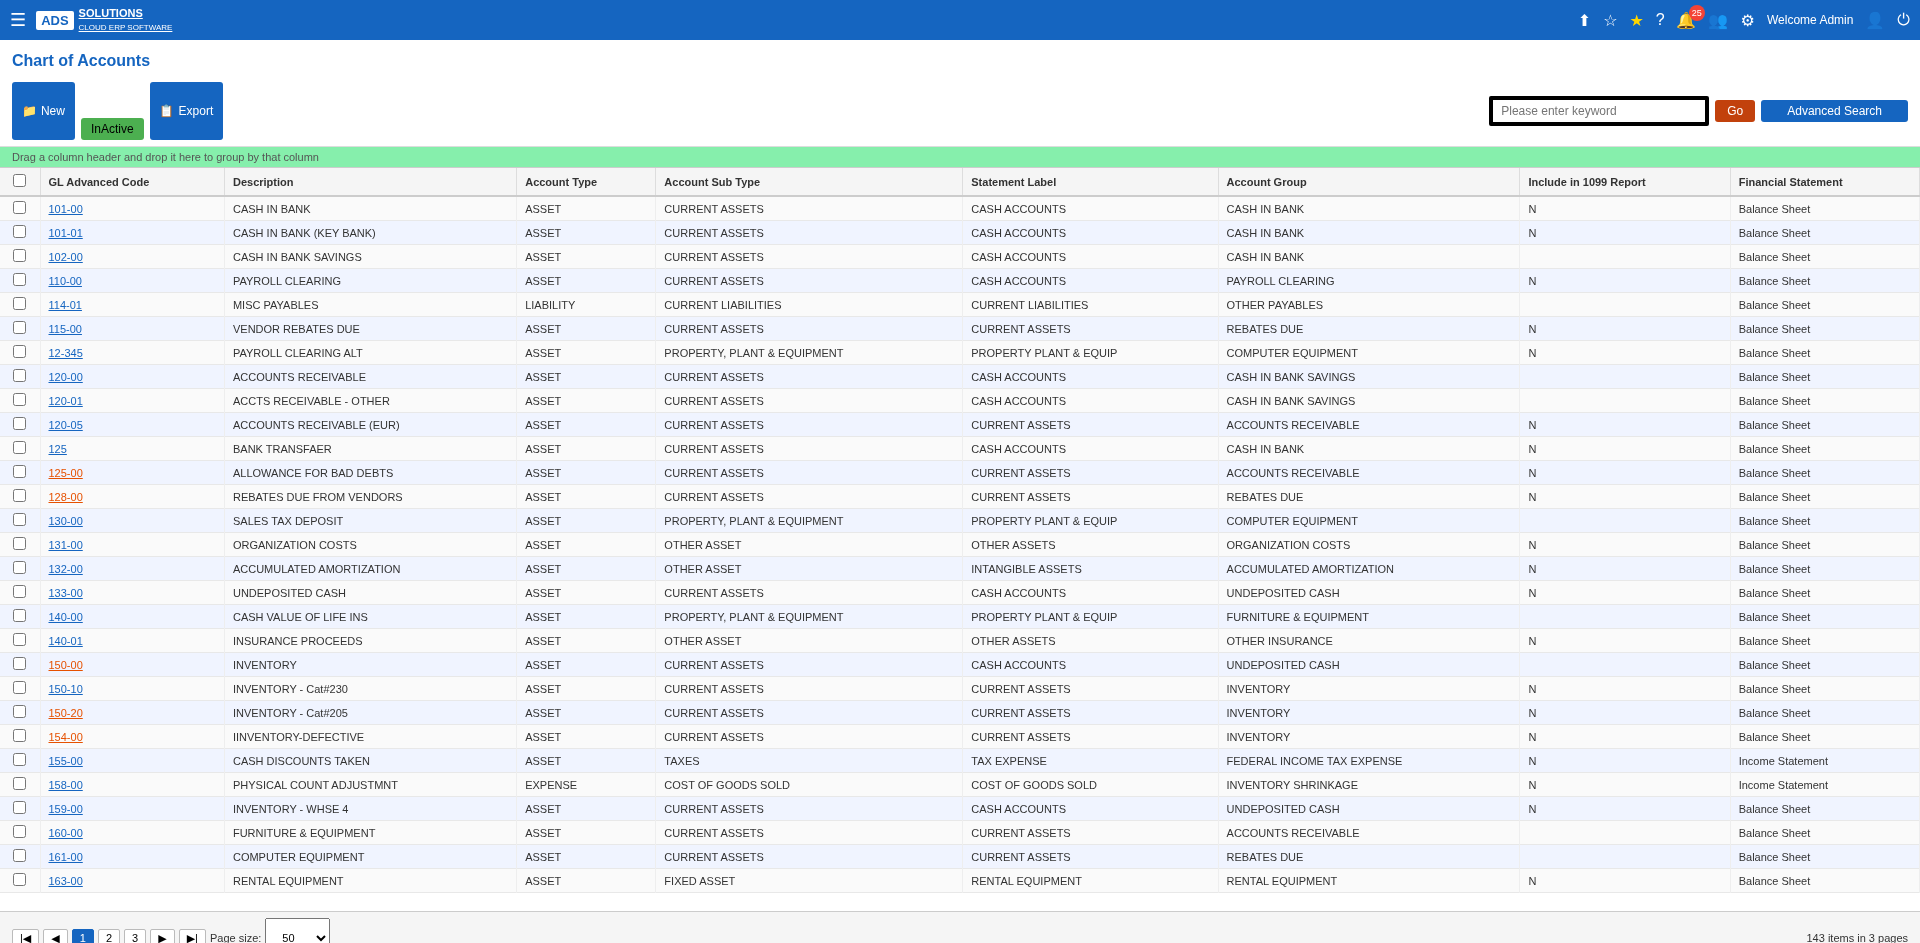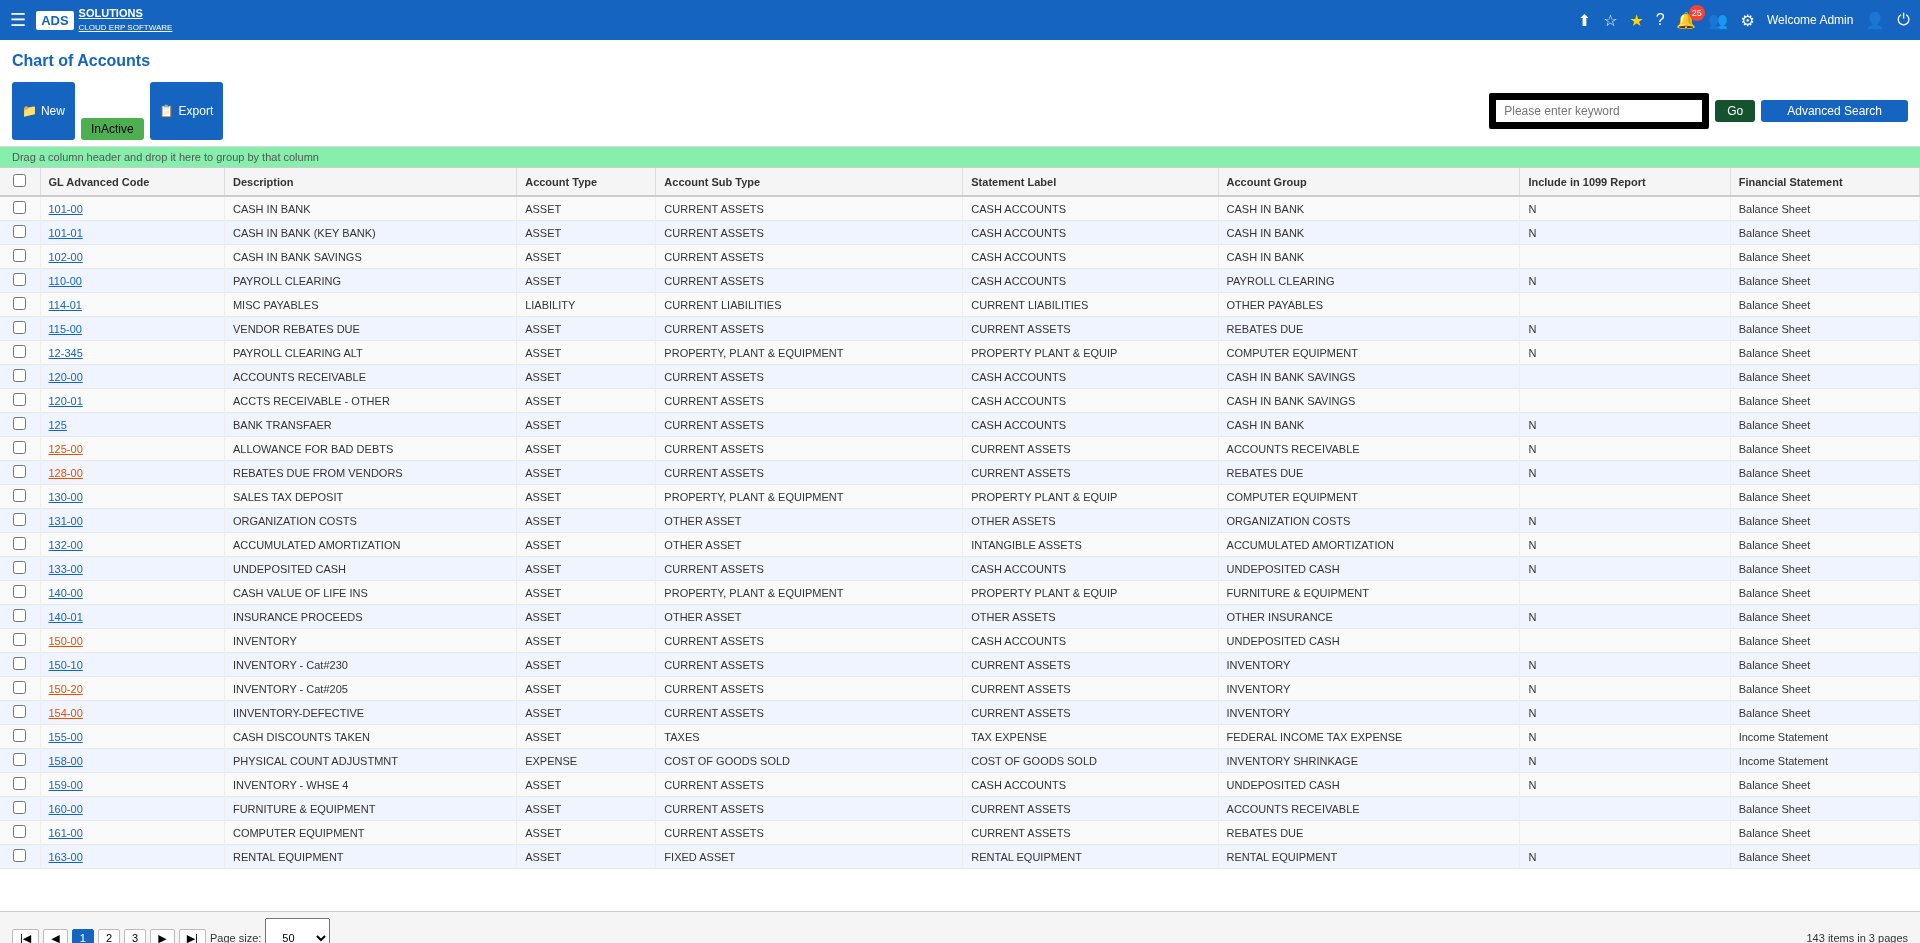--- a/index.html
+++ b/index.html
@@ -56,24 +56,24 @@
     .toolbar-left { display: flex; gap: 6px; }
     .toolbar-right { display: flex; align-items: center; gap: 6px; }
     .btn {
       display: flex; align-items: center; gap: 4px;
       padding: 4px 10px; border: none; cursor: pointer;
       font-size: 12px; border-radius: 3px;
     }
     .btn-new { background: #1565c0; color: white; }
     .btn-inactive { background: #4caf50; color: #000000; margin-top: 36px; }
     .btn-export { background: #1565c0; color: white; }
-    .btn-go { background: #14532d; color: white; padding: 4px 12px; text-align: center; }
+    .btn-go { background: #c2410c; color: white; padding: 4px 12px; text-align: center; }
     .btn-adv { background: #1565c0; color: white; padding: 4px 26px; }
     .search-input {
-      border: 7px solid #000000; padding: 4px 8px;
+      border: 4px solid #000000; padding: 4px 8px;
       font-size: 12px; width: 220px; border-radius: 2px;
     }
 
     
     .drag-row {
       background: #86efac;
       padding: 4px 12px;
       font-size: 11px;
       color: #555;
       border-bottom: 1px solid #ccc;
@@ -312,20 +312,31 @@
           <td>ACCTS RECEIVABLE - OTHER</td>
           <td>ASSET</td>
           <td>CURRENT ASSETS</td>
           <td>CASH ACCOUNTS</td>
           <td>CASH IN BANK SAVINGS</td>
           <td></td>
           <td>Balance Sheet</td>
         </tr>
         <tr>
           <td><input type="checkbox" style=""></td>
+          <td><span class="link-cell">120-05</span></td>
+          <td>ACCOUNTS RECEIVABLE (EUR)</td>
+          <td>ASSET</td>
+          <td>CURRENT ASSETS</td>
+          <td>CURRENT ASSETS</td>
+          <td>ACCOUNTS RECEIVABLE</td>
+          <td>N</td>
+          <td>Balance Sheet</td>
+        </tr>
+        <tr>
+          <td><input type="checkbox" style=""></td>
           <td><span class="link-cell">125</span></td>
           <td>BANK TRANSFAER</td>
           <td>ASSET</td>
           <td>CURRENT ASSETS</td>
           <td>CASH ACCOUNTS</td>
           <td>CASH IN BANK</td>
           <td>N</td>
           <td>Balance Sheet</td>
         </tr>
         <tr>

